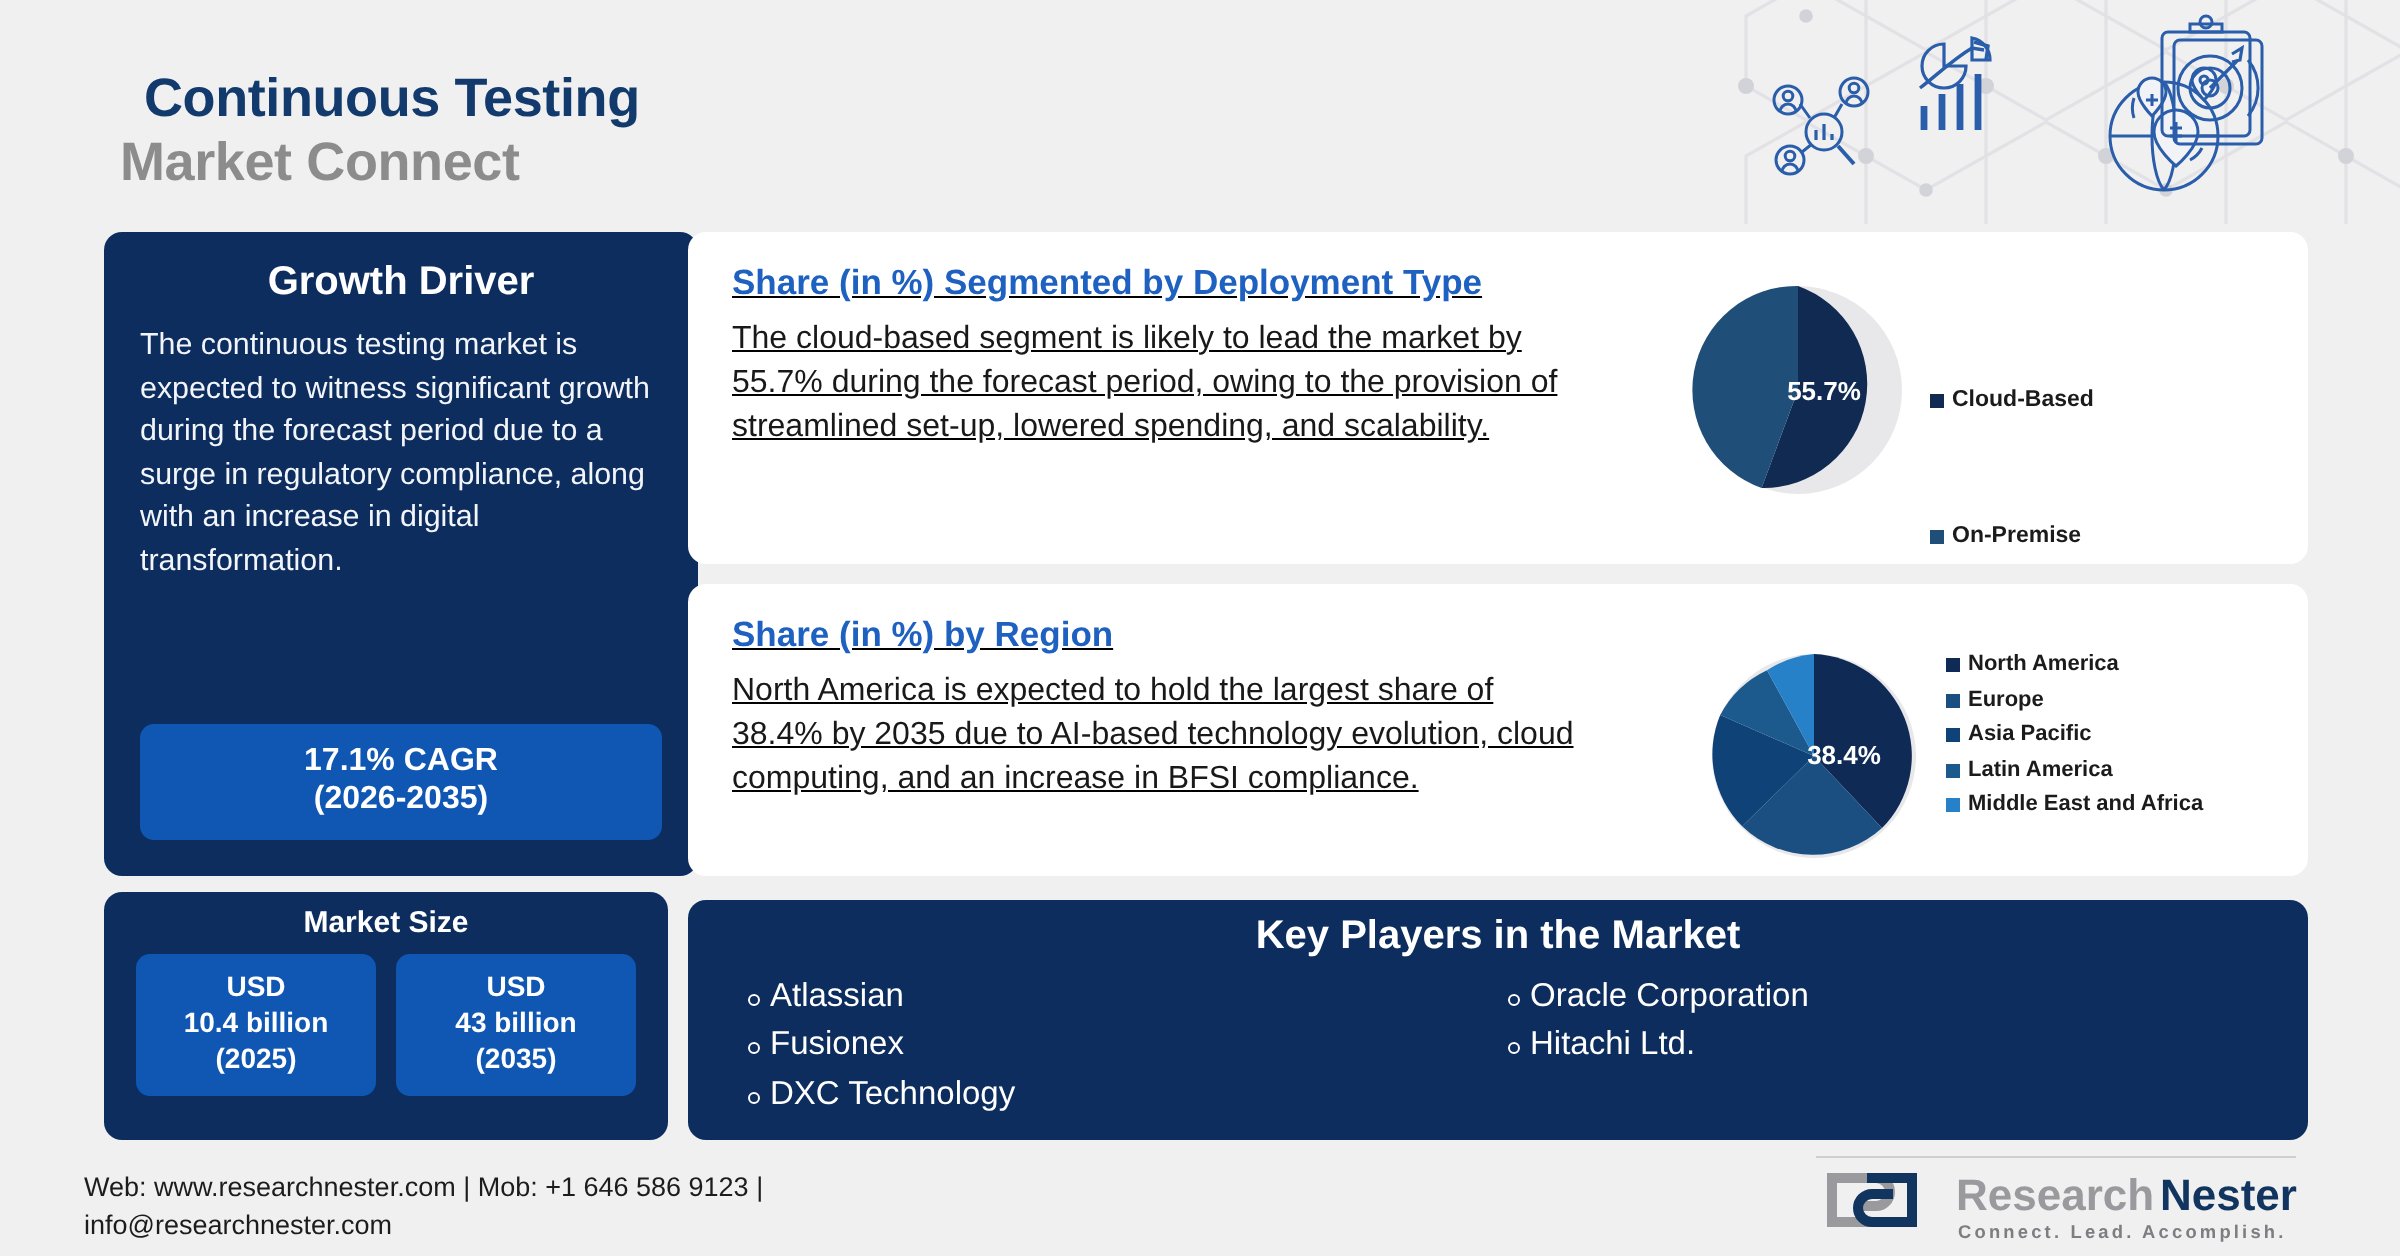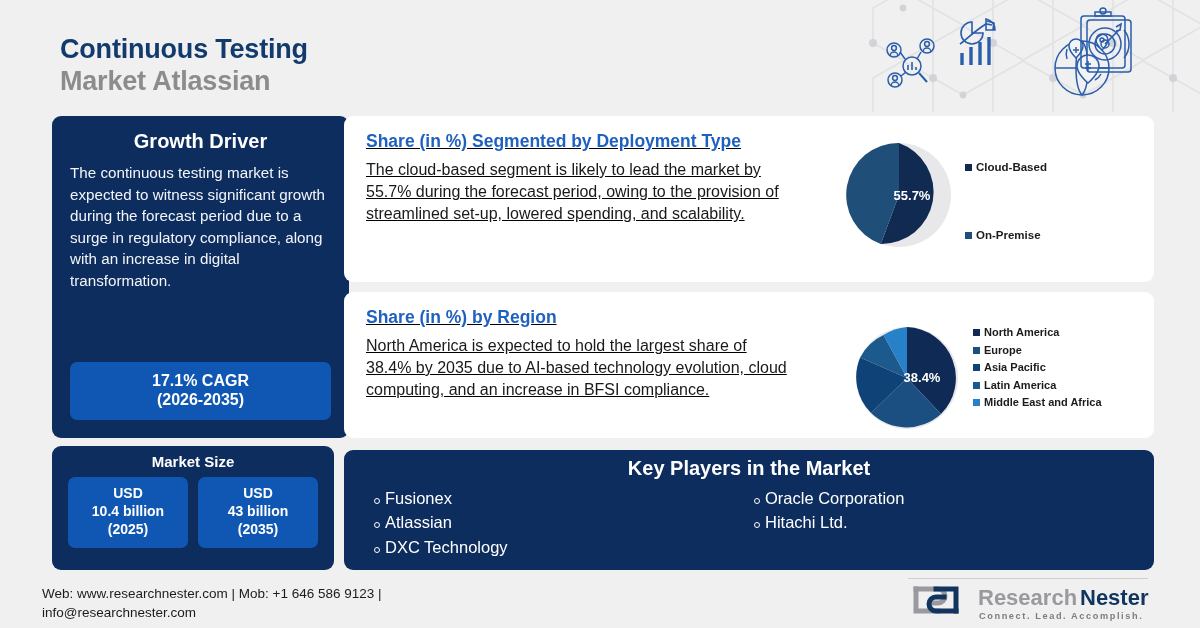--- a/index.html
+++ b/index.html
@@ -9,21 +9,21 @@
     font-family:"Liberation Sans", sans-serif;
     overflow:hidden; position:relative;
   }
   
   .hex-band { position:absolute; top:0; right:0; width:345px; height:112px; overflow:hidden; }
   .hex-band svg { display:block; }
   
   .header { position:absolute; left:60px; top:34px; }
   .title-main {
     font-size:27px; font-weight:bold; color:#123a6d;
-    letter-spacing:-0.2px; line-height:1.18;
+    letter-spacing:-0.2px; line-height:1.18;margin-left:12px;
   }
   .title-sub {
     font-size:27px; font-weight:bold; color:#8c8c8c;
     letter-spacing:-0.2px; line-height:1.18;
   }
   
   .panel-navy { background:#0d2d5e; border-radius:9px; }
   .panel-white { background:#ffffff; border-radius:9px;text-decoration:underline; }
 
   #growth-driver {
@@ -69,21 +69,21 @@
   .card-body { color:#191919; font-size:16px; line-height:1.38; width:430px; }
 
   
   .pie-wrap { position:absolute; }
   #deploy-pie { left:844px; top:140px; }
   #region-pie { left:853px; top:324px; }
   .legend { position:absolute; }
   #deploy-legend { left:965px; top:162px; }
   #region-legend { left:973px; top:327px; }
   .lg-item { display:flex; align-items:flex-start; }
-  #deploy-legend .lg-item { margin-bottom:56px; }
+  #deploy-legend .lg-item { margin-bottom:56px;margin-top:33px; }
   #region-legend .lg-item { margin-bottom:6.5px; }
   .lg-sw { width:7px; height:7px; margin-right:4px; margin-top:2px; flex:0 0 auto; }
   .lg-tx { font-size:11.5px; font-weight:bold; color:#1b1b1b; white-space:nowrap; line-height:1; }
   #region-legend .lg-tx { font-size:11px; }
 
   
   #key-players {
     position:absolute; left:344px; top:450px; width:810px; height:120px;
     padding:7px 0 0 0;
   }
@@ -188,21 +188,21 @@
       <circle cx="250" cy="44" r="10"></circle>
       <circle cx="250" cy="44" r="4"></circle>
       <path d="M250 44l14-14M261 27l5-3-1 6-4 1" stroke-width="1.6"></path>
       <path d="M269 30a22 22 0 0 1 0 28"></path>
     </g>
   </svg>
 </div>
 
 <div class="header">
   <div class="title-main">Continuous Testing</div>
-  <div class="title-sub">Market Atlassian</div>
+  <div class="title-sub">Market Connect</div>
 </div>
 
 <div id="growth-driver" class="panel-navy">
   <div class="hd">Growth Driver</div>
   <div class="body">The continuous testing market is expected to witness significant growth during the forecast period due to a surge in regulatory compliance, along with an increase in digital transformation.</div>
   <div class="cagr-badge">
     <div>17.1% CAGR</div>
     <div>(2026-2035)</div>
   </div>
 </div>
@@ -290,25 +290,25 @@
     <span class="lg-tx">Middle East and Africa</span>
   </div>
 </div>
 
 <div id="key-players" class="panel-navy">
   <div class="hd">Key Players in the Market</div>
   <div class="kp-cols">
     <div class="kp-col">
       <div class="kp-item">
         <span class="kp-bullet"></span>
+        <span>Atlassian</span>
+      </div>
+      <div class="kp-item">
+        <span class="kp-bullet"></span>
         <span>Fusionex</span>
-      </div>
-      <div class="kp-item">
-        <span class="kp-bullet"></span>
-        <span>Atlassian</span>
       </div>
       <div class="kp-item">
         <span class="kp-bullet"></span>
         <span>DXC Technology</span>
       </div>
     </div>
     <div class="kp-col">
       <div class="kp-item">
         <span class="kp-bullet"></span>
         <span>Oracle Corporation</span>

